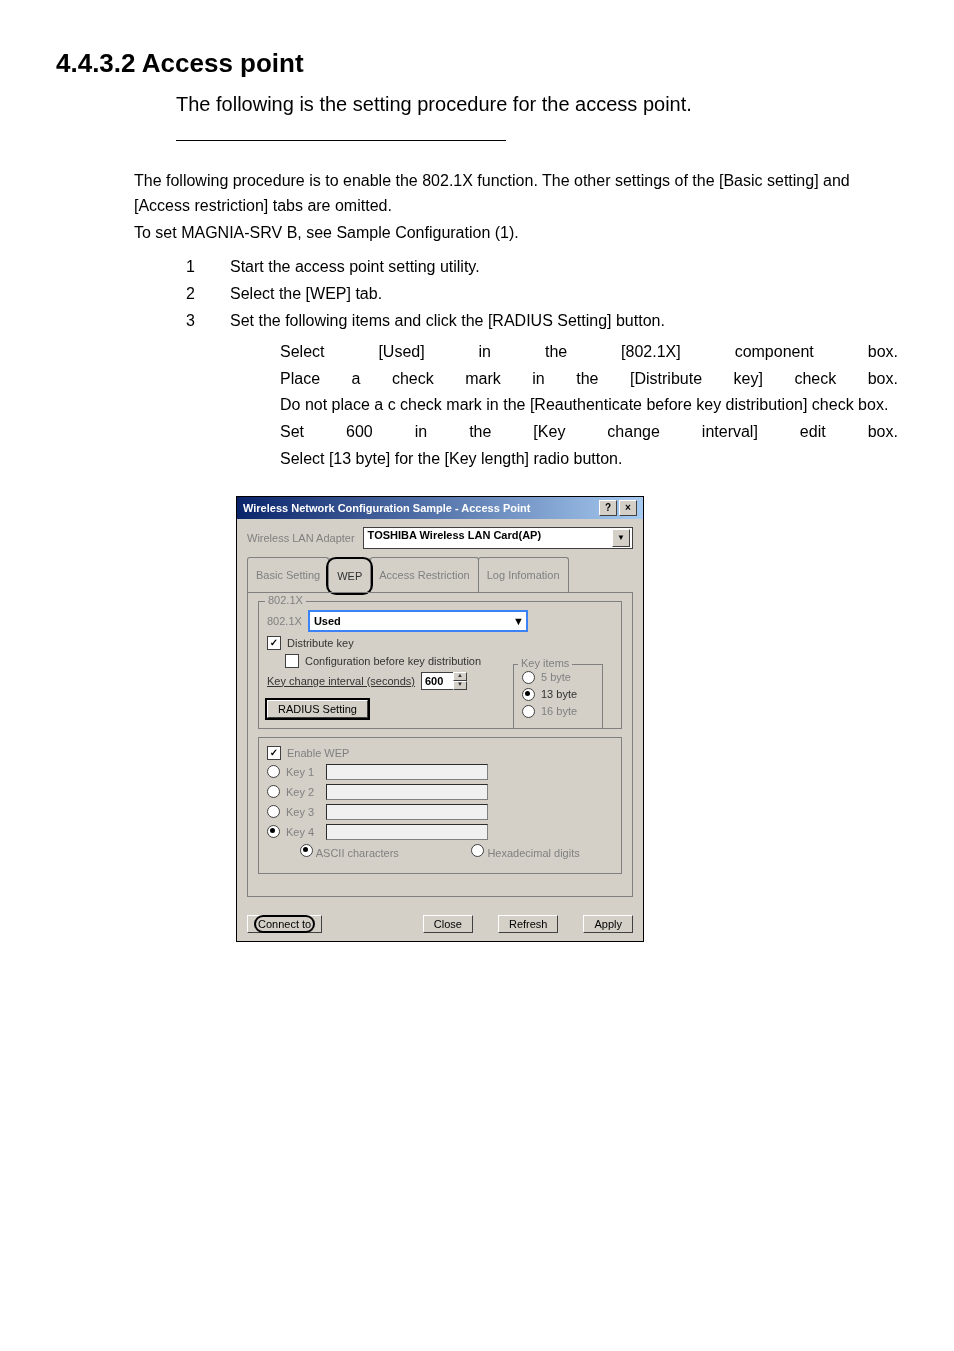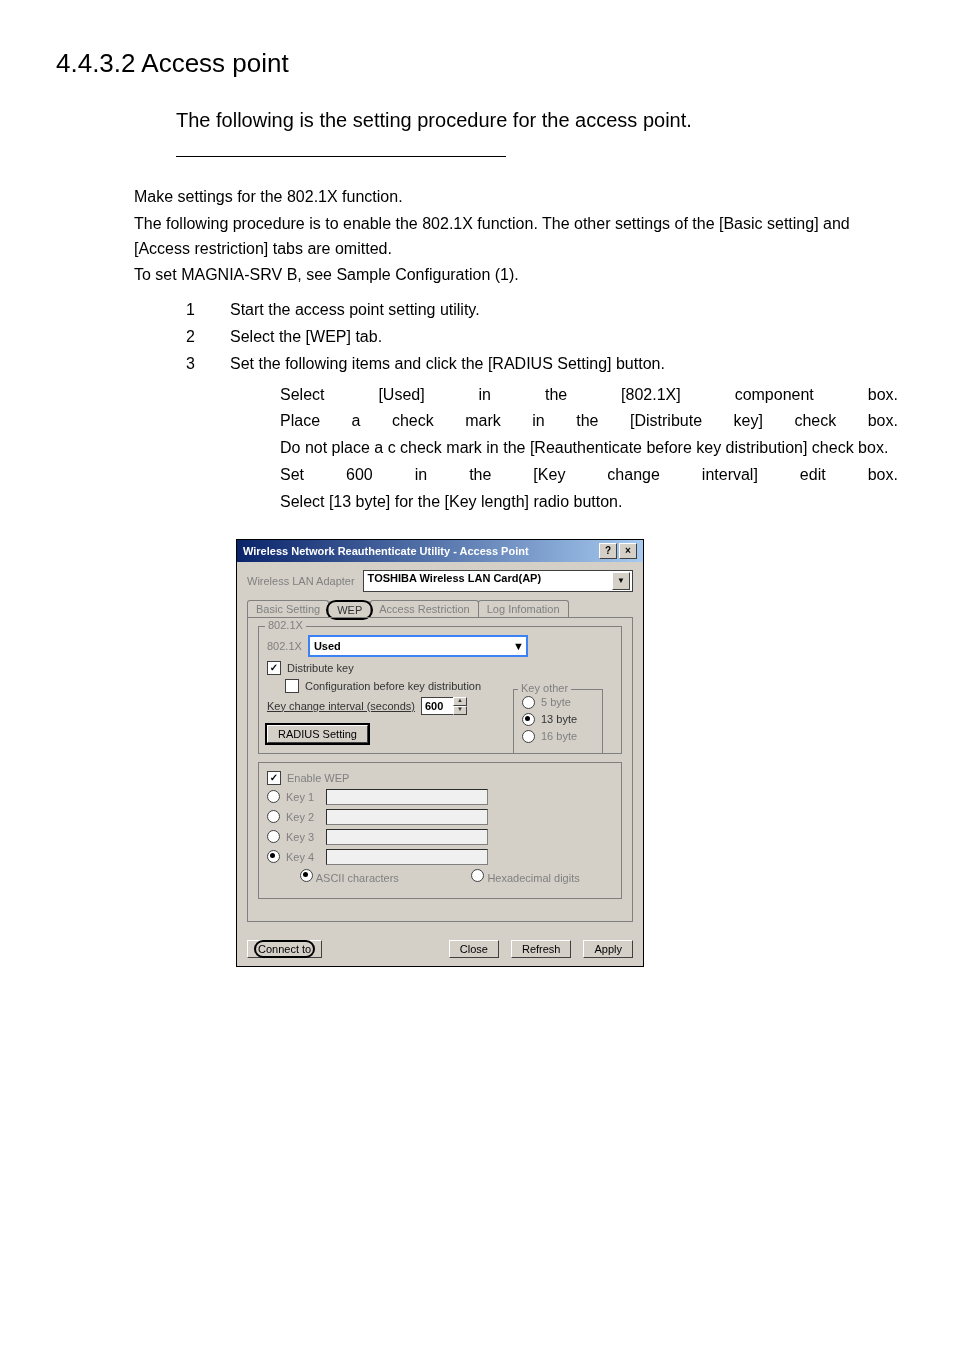--- a/index.html
+++ b/index.html
@@ -1,17 +1,17 @@
 <!DOCTYPE html>
 <html><head>
 <meta charset="utf-8">
 <style>
   html,body{margin:0;padding:0;background:#fff;font-family:Arial,Helvetica,sans-serif;color:#000}
   .page{width:954px;min-height:1351px;box-sizing:border-box;padding:48px 56px 40px 56px}
-  .h-sec{font-size:26px;font-weight:400;margin-bottom:30px}
+  .h-sec{font-size:26px;font-weight:700;margin-bottom:14px}
   .intro-block{margin-left:120px;margin-bottom:28px}
   .intro{font-size:20px;margin-bottom:24px}
   .hr{border:0;border-top:1px solid #000;width:330px;margin:0 0 10px 0}
   .body-block{margin-left:78px;font-size:16px;line-height:1.55}
   .para{margin:0 0 2px 0}
   .ol{list-style:none;margin:10px 0 6px 0;padding-left:52px}
   .ol .li{display:flex;gap:30px;margin-bottom:2px}
   .ol .num{width:14px;flex:0 0 14px}
   .sub{margin-left:146px;margin-top:2px}
   .sub .jline{display:flex;justify-content:space-between;margin-bottom:2px}
@@ -20,21 +20,21 @@
   
   .dlg{width:406px;border:1px solid #000;background:#d4d0c8;font-family:Tahoma,Arial,sans-serif;font-size:11px;color:#333}
   .dlg-title{background:linear-gradient(to right,#0a246a,#a6caf0);color:#fff;font-weight:700;padding:3px 6px;display:flex;justify-content:space-between;align-items:center}
   .dlg-title .tbtns{display:flex;gap:2px}
   .dlg-title .tbtn{width:16px;height:14px;background:#d4d0c8;color:#000;border:1px solid #fff;border-right-color:#404040;border-bottom-color:#404040;display:flex;align-items:center;justify-content:center;font-size:10px;font-weight:700}
   .dlg-body{padding:8px 10px 10px 10px}
   .adapter-row{display:flex;align-items:center;gap:8px;margin-bottom:8px;color:#808080}
   .combo{flex:1;display:flex;justify-content:space-between;border:1px solid #404040;background:#fff;color:#000;font-weight:700;padding:1px 2px 1px 4px;height:18px}
   .combo .cbtn{width:16px;height:16px;background:#d4d0c8;border:1px solid #fff;border-right-color:#404040;border-bottom-color:#404040;display:flex;align-items:center;justify-content:center;font-size:8px;font-weight:700;color:#000}
   .tabs{display:flex;margin-bottom:0}
-  .tab{padding:2px 8px;border:1px solid #808080;border-bottom:none;background:#d4d0c8;border-top-left-radius:3px;border-top-right-radius:3px;margin-right:-1px;color:#808080}
+  .tab{padding:11px 8px;border:1px solid #808080;border-bottom:none;background:#d4d0c8;border-top-left-radius:3px;border-top-right-radius:3px;margin-right:-1px;color:#808080}
   .tab.active{background:#d4d0c8;color:#333;position:relative;top:1px}
   .tab.circled{color:#333;position:relative}
   .tab.circled:after{content:"";position:absolute;left:-3px;right:-3px;top:-2px;bottom:-2px;border:2px solid #000;border-radius:10px}
   .panel{border:1px solid #808080;padding:8px 10px 14px 10px}
   .fieldset{border:1px solid #808080;padding:8px 8px 10px 8px;position:relative;margin-bottom:8px}
   .fieldset .legend{position:absolute;top:-8px;left:6px;background:#d4d0c8;padding:0 3px;color:#808080}
   .row{display:flex;align-items:center;gap:6px;margin-bottom:4px}
   .lbl{color:#333}
   .lblg{color:#808080}
   .small-combo{width:70px;display:flex;align-items:center;justify-content:space-between;border:2px solid #3b82f6;background:#fff;color:#000;font-weight:700;padding:1px 2px 1px 4px;height:16px}
@@ -60,21 +60,20 @@
 <div class="page">
 
 <div class="h-sec">4.4.3.2  Access point</div>
 
 <div class="intro-block">
   <div class="intro">The following is the setting procedure for the access point.</div>
   <hr class="hr">
 </div>
 
 <div class="body-block">
-  <p class="para">Make settings for the 802.1X function.</p>
   <p class="para">The following procedure is to enable the 802.1X function.  The other settings of the [Basic setting] and [Access restriction] tabs are omitted.</p>
   <p class="para">To set MAGNIA-SRV B, see Sample Configuration (1).</p>
 
   <ul class="ol">
     <li class="li">
           <span class="num">1</span>
           <span>Start the access point setting utility.</span>
         </li>
     <li class="li">
           <span class="num">2</span>
@@ -120,21 +119,21 @@
           <span>edit</span>
           <span>box.</span>
     </div>
     <div class="nline">Select [13 byte] for the [Key length] radio button.</div>
   </div>
 </div>
 
 <div class="figwrap">
   <div class="dlg">
     <div class="dlg-title">
-      <span>Wireless Network Reauthenticate Utility - Access Point</span>
+      <span>Wireless Network Configuration Sample - Access Point</span>
       <span class="tbtns">
         <span class="tbtn">?</span>
         <span class="tbtn">×</span>
       </span>
     </div>
     <div class="dlg-body">
       <div class="adapter-row">
         <span>Wireless LAN Adapter</span>
         <div class="combo">
           <span>TOSHIBA Wireless LAN Card(AP)</span>
@@ -173,21 +172,21 @@
                     <span class="sbtn">▲</span>
                     <span class="sbtn">▼</span>
                   </span>
             </div>
           </div>
           <div style="margin-top:10px">
             <button class="btn boxed">RADIUS Setting</button>
           </div>
 
           <div class="keylen">
-            <span class="legend">Key other</span>
+            <span class="legend">Key items</span>
             <div class="row">
                   <span class="radio"></span>
                   <span class="lblg">5 byte</span>
                 </div>
             <div class="row">
                   <span class="radio sel"></span>
                   <span class="lbl">13 byte</span>
                 </div>
             <div class="row">
                   <span class="radio"></span>
@@ -223,21 +222,21 @@
               </div>
           <div class="row" style="justify-content:space-around;margin-top:4px">
             <span><span class="radio sel"></span> <span class="lblg">ASCII characters</span></span>
             <span><span class="radio"></span> <span class="lblg">Hexadecimal digits</span></span>
           </div>
         </div>
       </div>
     </div>
     <div class="dlg-footer">
       <button class="btn"><span class="circled-link">Connect to</span></button>
-      <div style="display:flex;gap:12px">
+      <div style="display:flex;gap:25px">
         <button class="btn">Close</button>
         <button class="btn">Refresh</button>
         <button class="btn">Apply</button>
       </div>
     </div>
   </div>
 </div>
 
 </div>
 

